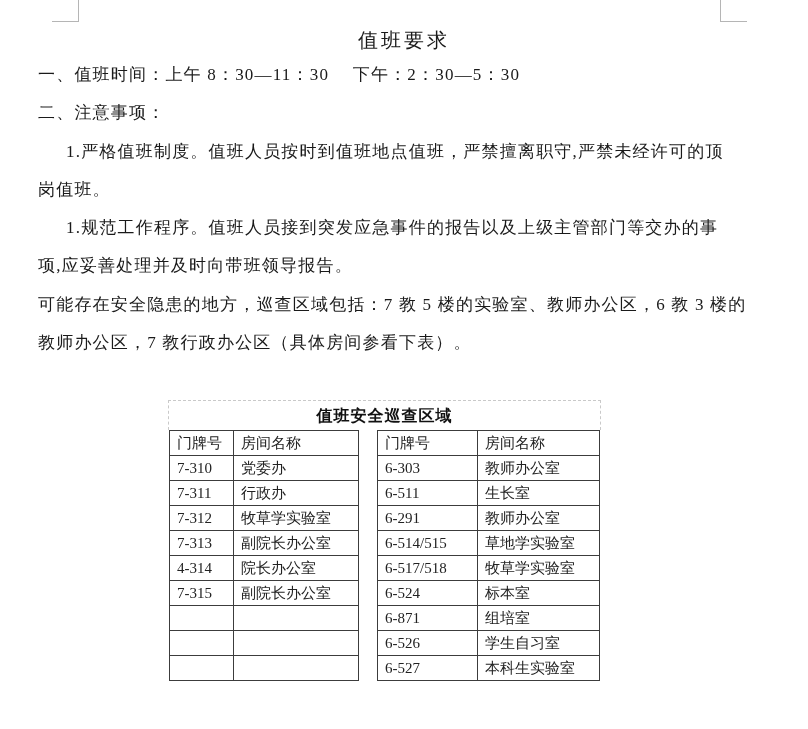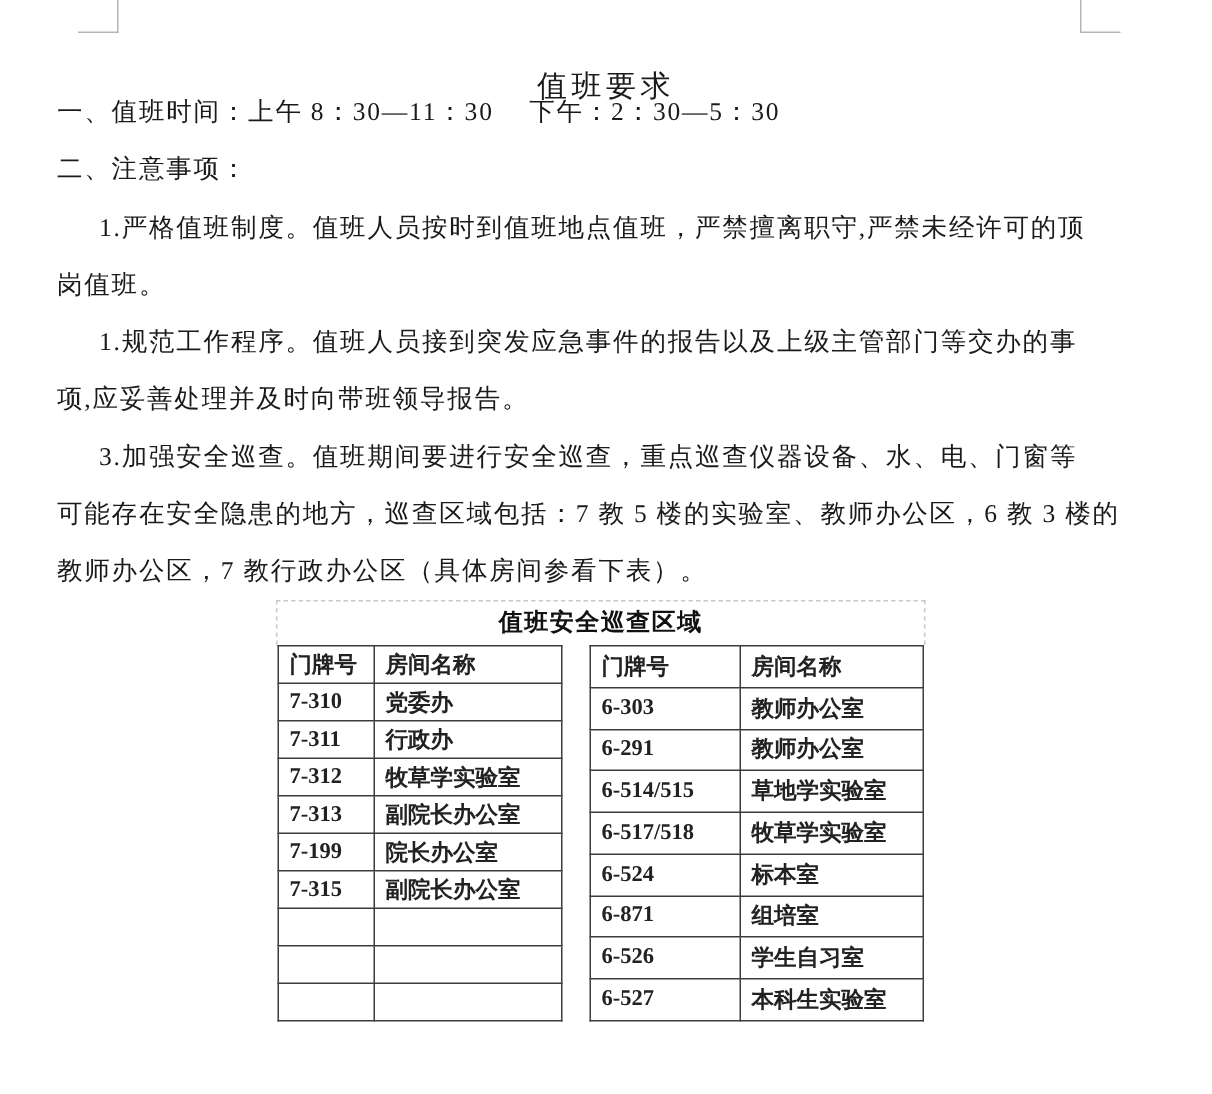--- a/index.html
+++ b/index.html
@@ -13,21 +13,21 @@
     overflow: hidden;
   }
   
   .corner-mark { position: absolute; top: 0; width: 26px; height: 21px; }
   .corner-mark.left  { left: 52px;  border-right: 1px solid #b5b5b5; border-bottom: 1px solid #b5b5b5; }
   .corner-mark.right { left: 720px; border-left: 1px solid #b5b5b5;  border-bottom: 1px solid #b5b5b5; }
 
   .doc-title {
     position: absolute;
     top: 27px; left: 0; right: 0;
-    margin: 17px;
+    margin: 0;
     text-align: center;
     font-size: 20px;
     font-weight: normal;
     letter-spacing: 3px;
     color: #1a1a1a;
   }
   .doc-body {
     position: absolute;
     top: 56px; left: 38px;
     width: 718px;
@@ -36,21 +36,21 @@
     height: 38.3px;
     line-height: 38.3px;
     font-size: 17px;
     letter-spacing: 1.2px;
     white-space: nowrap;
   }
   .line.indent { padding-left: 28px; }
 
   .table-block {
     position: absolute;
-    left: 184px; top: 400px;
+    left: 168px; top: 400px;
     width: 433px;
   }
   .table-caption {
     height: 29px;
     line-height: 29px;
     text-align: center;
     font-weight: bold;
     font-size: 16px;
     letter-spacing: 1px;
     border: 1px dashed #c9c9c9;
@@ -63,21 +63,21 @@
     padding: 0 1px;
   }
   table.area-table {
     border-collapse: collapse;
     table-layout: fixed;
   }
   table.area-table th, table.area-table td {
     border: 1px solid #3c3c3c;
     height: 24px;
     font-size: 15px;
-    font-weight: bold;
+    font-weight: normal;
     text-align: left;
     padding: 0 3px 0 7px;
     white-space: nowrap;
     overflow: hidden;
     color: #222;
   }
   table.left-table  { width: 189px; }
   table.right-table { width: 222px; }
   table.left-table  col.c1 { width: 64px; }
   table.left-table  col.c2 { width: 125px; }
@@ -94,21 +94,20 @@
 
   <h1 class="doc-title">值班要求</h1>
 
   <div class="doc-body">
     <div class="line">一、值班时间：上午 8：30—11：30　 下午：2：30—5：30</div>
     <div class="line">二、注意事项：</div>
     <div class="line indent">1.严格值班制度。值班人员按时到值班地点值班，严禁擅离职守,严禁未经许可的顶</div>
     <div class="line">岗值班。</div>
     <div class="line indent">1.规范工作程序。值班人员接到突发应急事件的报告以及上级主管部门等交办的事</div>
     <div class="line">项,应妥善处理并及时向带班领导报告。</div>
-    <div class="line indent">3.加强安全巡查。值班期间要进行安全巡查，重点巡查仪器设备、水、电、门窗等</div>
     <div class="line">可能存在安全隐患的地方，巡查区域包括：7 教 5 楼的实验室、教师办公区，6 教 3 楼的</div>
     <div class="line">教师办公区，7 教行政办公区（具体房间参看下表）。</div>
   </div>
 
   <div class="table-block">
     <div class="table-caption">值班安全巡查区域</div>
     <div class="tables">
 
       <table class="area-table left-table">
         <colgroup>
@@ -130,21 +129,21 @@
         </tr>
         <tr>
           <td>7-312</td>
           <td>牧草学实验室</td>
         </tr>
         <tr>
           <td>7-313</td>
           <td>副院长办公室</td>
         </tr>
         <tr>
-          <td>7-199</td>
+          <td>4-314</td>
           <td>院长办公室</td>
         </tr>
         <tr>
           <td>7-315</td>
           <td>副院长办公室</td>
         </tr>
         <tr>
           <td></td>
           <td></td>
         </tr>
@@ -167,20 +166,24 @@
         <tbody>
             <tr>
           <th>门牌号</th>
           <th>房间名称</th>
         </tr>
         <tr>
           <td>6-303</td>
           <td>教师办公室</td>
         </tr>
         <tr>
+          <td>6-511</td>
+          <td>生长室</td>
+        </tr>
+        <tr>
           <td>6-291</td>
           <td>教师办公室</td>
         </tr>
         <tr>
           <td>6-514/515</td>
           <td>草地学实验室</td>
         </tr>
         <tr>
           <td>6-517/518</td>
           <td>牧草学实验室</td>

